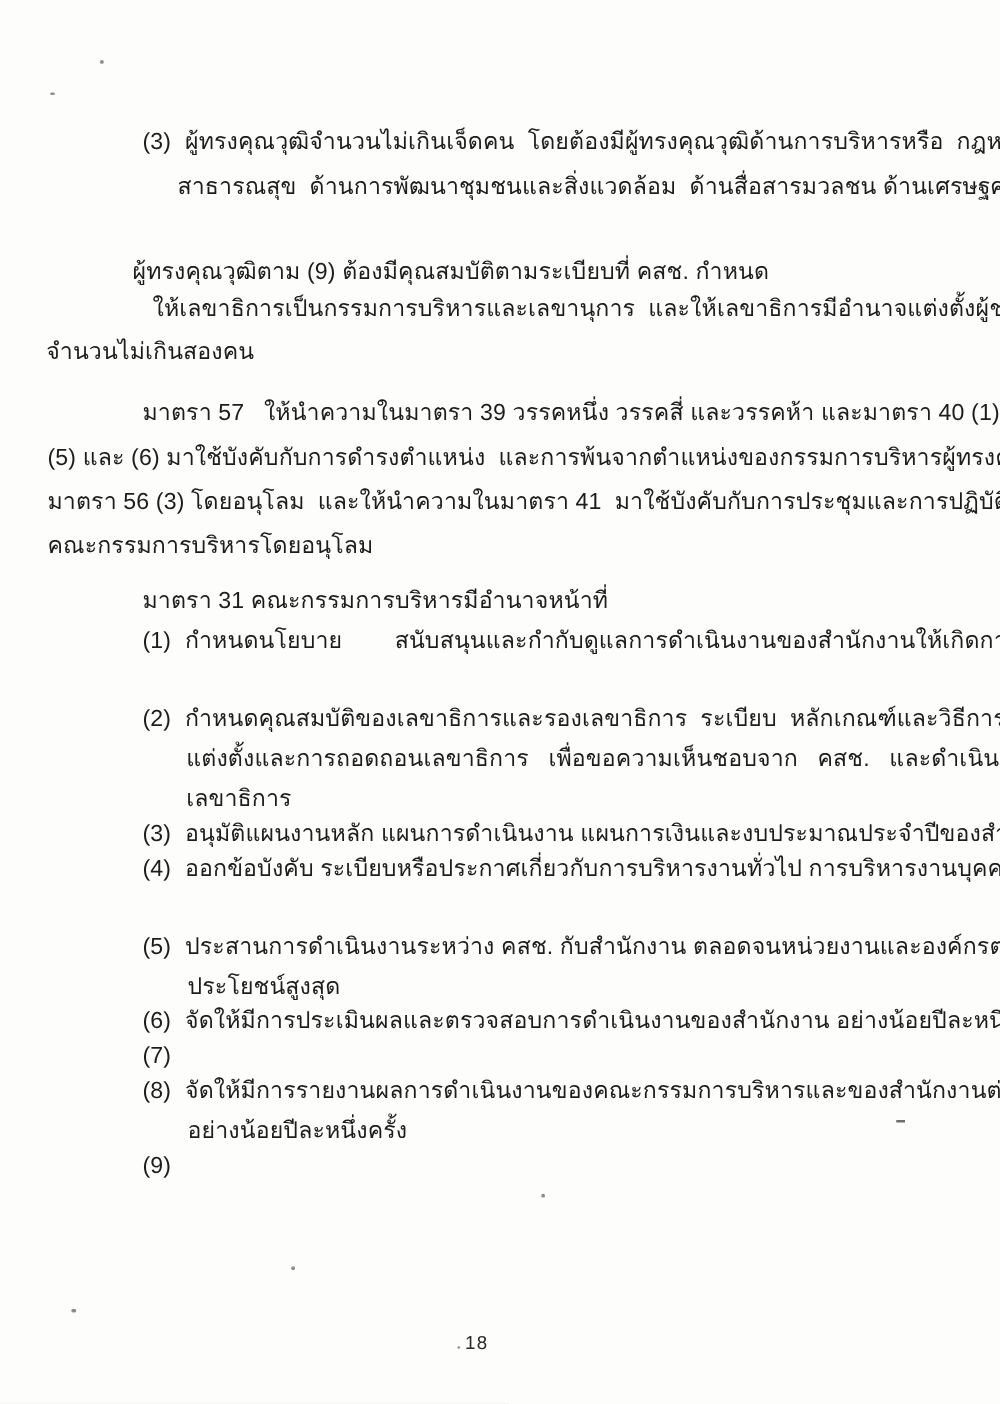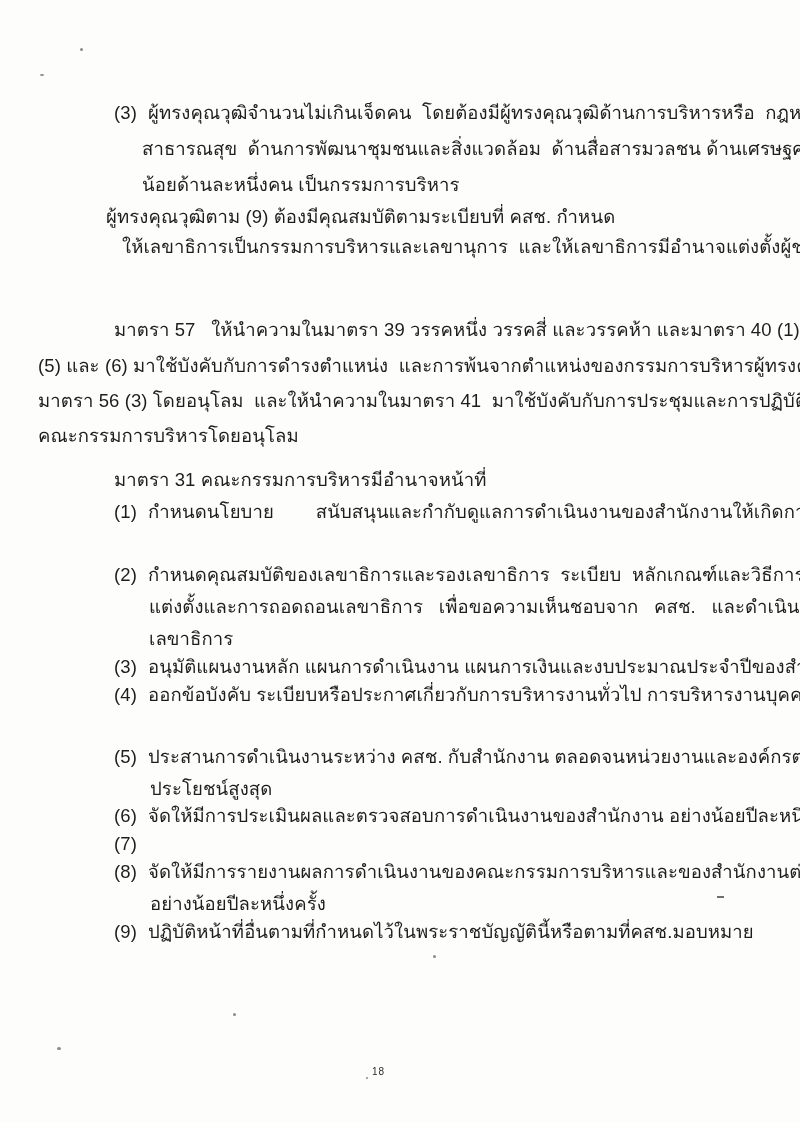--- a/index.html
+++ b/index.html
@@ -20,21 +20,21 @@
   .ln {
     position: absolute;
     white-space: pre;
     font-size: 18.5px;
     line-height: 27px;
     letter-spacing: 0.1px;
     -webkit-font-smoothing: antialiased;
   }
   .pagenum {
     position: absolute;
-    font-size: 10px;
+    font-size: 15px;
     color: #2a2a2a;
     letter-spacing: 1px;
   }
   .speck {
     position: absolute;
     background: #8a8a8a;
     border-radius: 50%;
   }
   .dashmark {
     position: absolute;
@@ -42,25 +42,25 @@
   }
 </style>
 </head>
 <body>
 
 <div class="page">
 
   <div class="ln" style="left:114px;top:99px">(3)</div>
   <div class="ln" style="left:148px;top:99px">ผู้ทรงคุณวุฒิจำนวนไม่เกินเจ็ดคน  โดยต้องมีผู้ทรงคุณวุฒิด้านการบริหารหรือ  กฎหมาย  ด้าน</div>
   <div class="ln" style="left:142px;top:135px">สาธารณสุข  ด้านการพัฒนาชุมชนและสิ่งแวดล้อม  ด้านสื่อสารมวลชน ด้านเศรษฐศาสตร์ อย่าง</div>
-  <div class="ln" style="left:142px;top:171px">น้อยด้านละหนึ่งคน เป็นกรรมการบริหาร</div>
 
   <div class="ln" style="left:106px;top:203px">ผู้ทรงคุณวุฒิตาม (9) ต้องมีคุณสมบัติตามระเบียบที่ คสช. กำหนด</div>
 
   <div class="ln" style="left:122px;top:233px">ให้เลขาธิการเป็นกรรมการบริหารและเลขานุการ  และให้เลขาธิการมีอำนาจแต่งตั้งผู้ช่วยเลขานุการ</div>
+  <div class="ln" style="left:37px;top:267px">จำนวนไม่เกินสองคน</div>
 
   <div class="ln" style="left:114px;top:316px">มาตรา 57   ให้นำความในมาตรา 39 วรรคหนึ่ง วรรคสี่ และวรรคห้า และมาตรา 40 (1) (2) (3) (4)</div>
   <div class="ln" style="left:38px;top:352px">(5) และ (6) มาใช้บังคับกับการดำรงตำแหน่ง  และการพ้นจากตำแหน่งของกรรมการบริหารผู้ทรงคุณวุฒิตาม</div>
   <div class="ln" style="left:38px;top:387px">มาตรา 56 (3) โดยอนุโลม  และให้นำความในมาตรา 41  มาใช้บังคับกับการประชุมและการปฏิบัติงานของ</div>
   <div class="ln" style="left:38px;top:422px">คณะกรรมการบริหารโดยอนุโลม</div>
 
   <div class="ln" style="left:114px;top:466px">มาตรา 31 คณะกรรมการบริหารมีอำนาจหน้าที่</div>
 
   <div class="ln" style="left:114px;top:498px">(1)</div>
   <div class="ln" style="left:148px;top:498px">กำหนดนโยบาย        สนับสนุนและกำกับดูแลการดำเนินงานของสำนักงานให้เกิดการจัดการที่ดี</div>
@@ -83,21 +83,20 @@
   <div class="ln" style="left:114px;top:802px">(6)</div>
   <div class="ln" style="left:148px;top:802px">จัดให้มีการประเมินผลและตรวจสอบการดำเนินงานของสำนักงาน อย่างน้อยปีละหนึ่งครั้ง</div>
 
   <div class="ln" style="left:114px;top:830px">(7)</div>
 
   <div class="ln" style="left:114px;top:858px">(8)</div>
   <div class="ln" style="left:148px;top:858px">จัดให้มีการรายงานผลการดำเนินงานของคณะกรรมการบริหารและของสำนักงานต่อคสช.</div>
   <div class="ln" style="left:150px;top:890px">อย่างน้อยปีละหนึ่งครั้ง</div>
 
   <div class="ln" style="left:114px;top:918px">(9)</div>
-  <div class="ln" style="left:148px;top:918px">ปฏิบัติหน้าที่อื่นตามที่กำหนดไว้ในพระราชบัญญัตินี้หรือตามที่คสช.มอบหมาย</div>
 
   <div class="pagenum" style="left:372px;top:1066px">18</div>
 
   <div class="speck" style="left:80px;top:48px;width:3px;height:3px"></div>
   <div class="speck" style="left:40px;top:74px;width:4px;height:2px"></div>
   <div class="dashmark" style="left:717px;top:896px;width:7px;height:2px"></div>
   <div class="speck" style="left:433px;top:955px;width:3px;height:3px"></div>
   <div class="speck" style="left:233px;top:1013px;width:3px;height:3px"></div>
   <div class="speck" style="left:57px;top:1047px;width:4px;height:3px"></div>
   <div class="speck" style="left:366px;top:1077px;width:2px;height:2px"></div>

